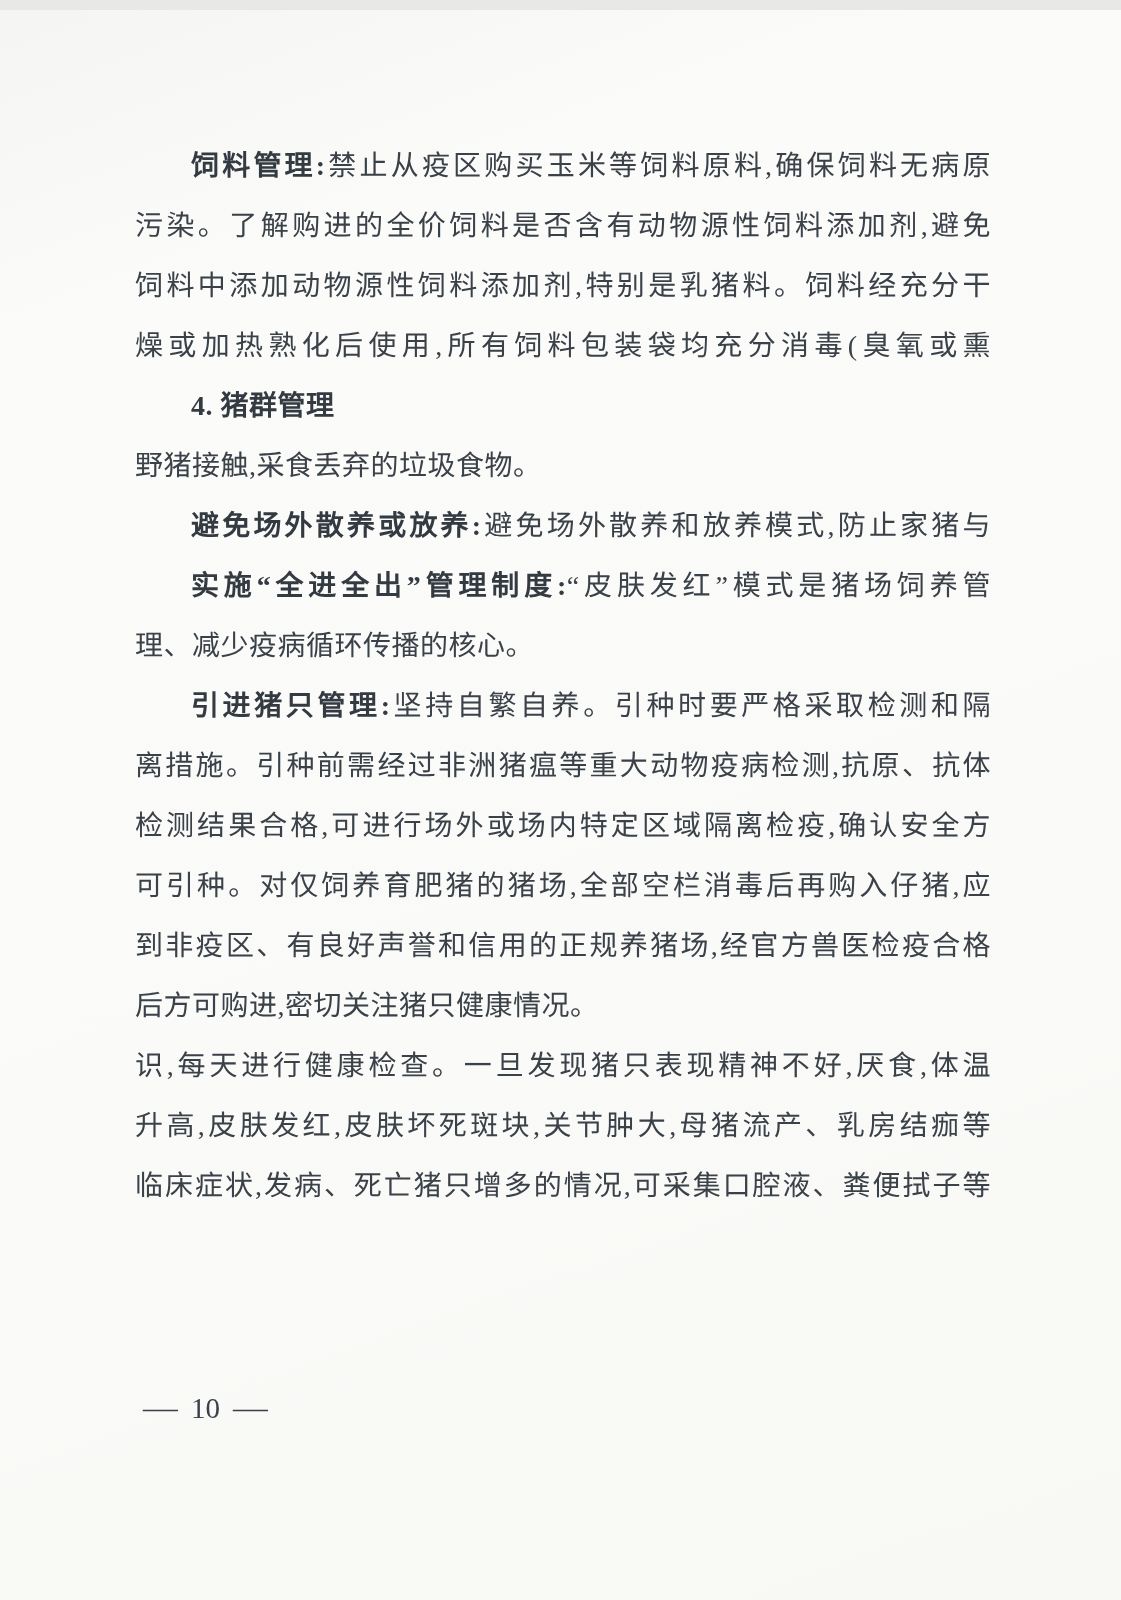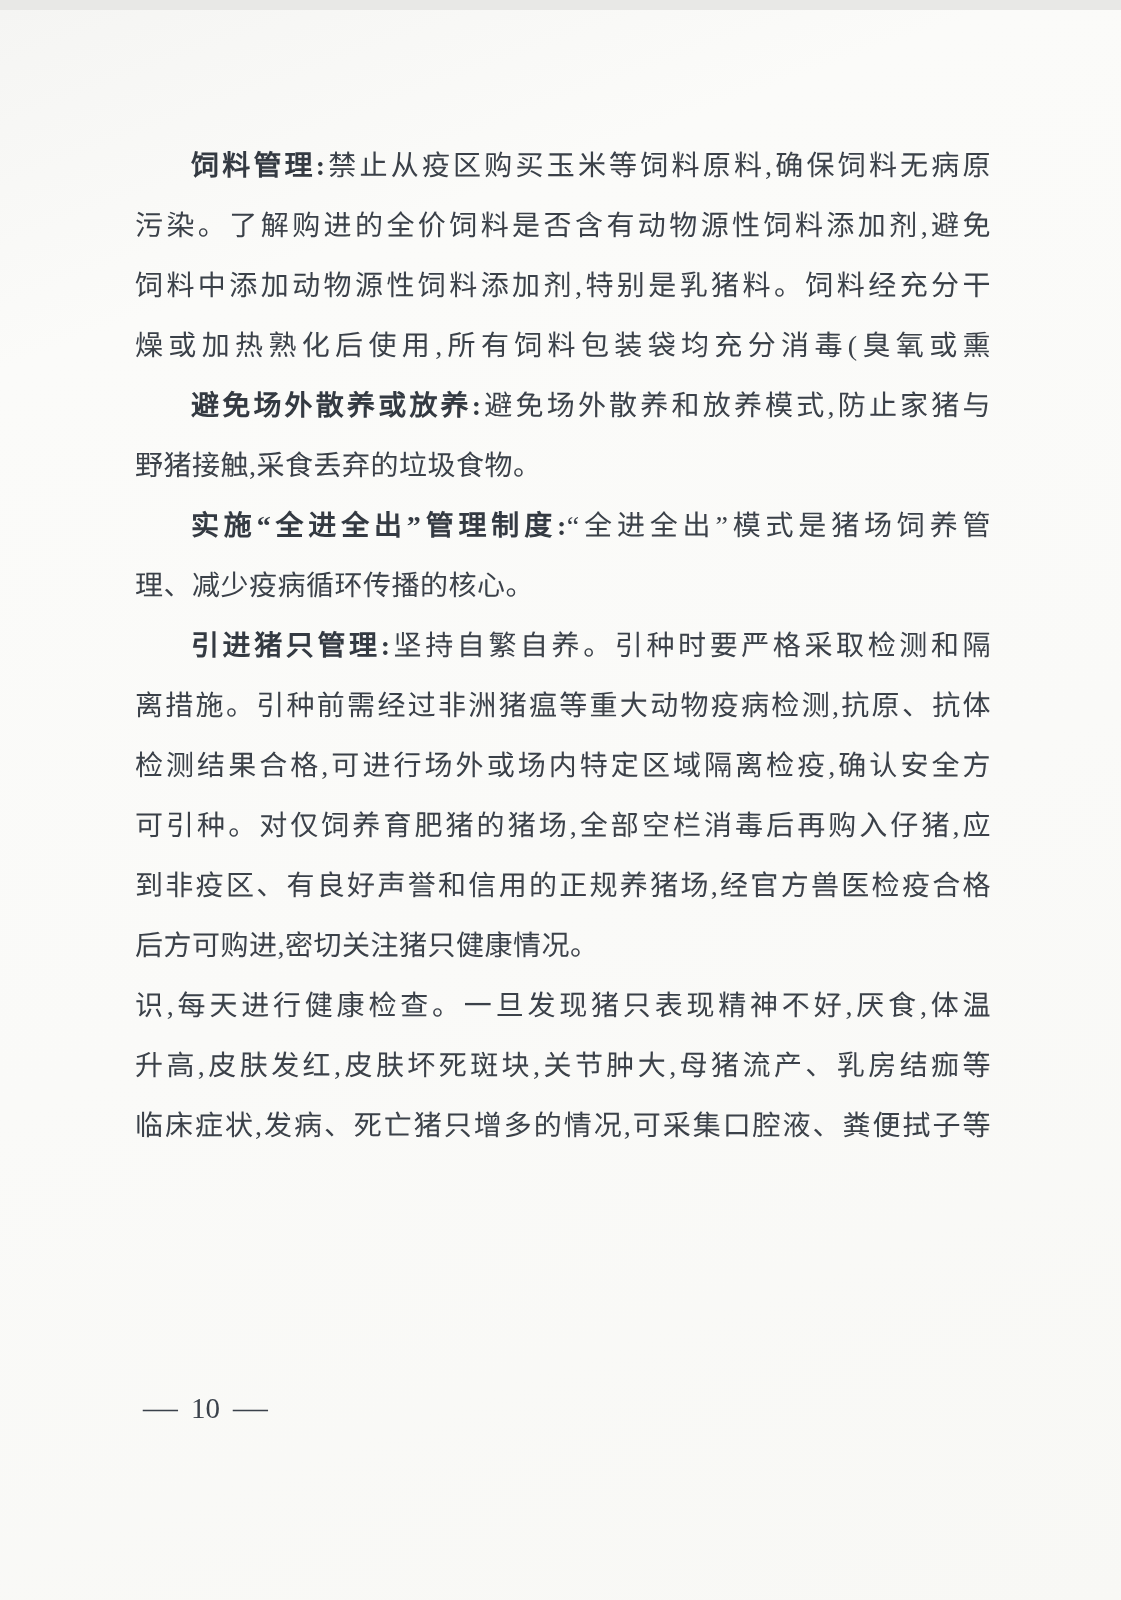--- a/index.html
+++ b/index.html
@@ -70,23 +70,24 @@
 </head>
 <body>
 
 <div class="page">
 
   <div class="content">
       <div class="line justify indent"><span class="bold-lead">饲料管理:</span><span>禁止从疫区购买玉米等饲料原料,确保饲料无病原</span></div>
       <div class="line justify"><span>污染。了解购进的全价饲料是否含有动物源性饲料添加剂,避免</span></div>
       <div class="line justify"><span>饲料中添加动物源性饲料添加剂,特别是乳猪料。饲料经充分干</span></div>
       <div class="line justify"><span>燥或加热熟化后使用,所有饲料包装袋均充分消毒(臭氧或熏</span></div>
+      <div class="line indent heading"><span class="bold-lead">4. 猪群管理</span></div>
+      <div class="line"><span>野猪接触,采食丢弃的垃圾食物。</span></div>
       <div class="line justify indent"><span class="bold-lead">避免场外散养或放养:</span><span>避免场外散养和放养模式,防止家猪与</span></div>
-      <div class="line"><span>野猪接触,采食丢弃的垃圾食物。</span></div>
-      <div class="line justify indent"><span class="bold-lead">实施“全进全出”管理制度:</span><span>“全进全出”模式是猪场饲养管</span></div>
+      <div class="line justify indent"><span class="bold-lead">实施“全进全出”管理制度:</span><span>“皮肤发红”模式是猪场饲养管</span></div>
       <div class="line"><span>理、减少疫病循环传播的核心。</span></div>
       <div class="line justify indent"><span class="bold-lead">引进猪只管理:</span><span>坚持自繁自养。引种时要严格采取检测和隔</span></div>
       <div class="line justify"><span>离措施。引种前需经过非洲猪瘟等重大动物疫病检测,抗原、抗体</span></div>
       <div class="line justify"><span>检测结果合格,可进行场外或场内特定区域隔离检疫,确认安全方</span></div>
       <div class="line justify"><span>可引种。对仅饲养育肥猪的猪场,全部空栏消毒后再购入仔猪,应</span></div>
       <div class="line justify"><span>到非疫区、有良好声誉和信用的正规养猪场,经官方兽医检疫合格</span></div>
       <div class="line"><span>后方可购进,密切关注猪只健康情况。</span></div>
       <div class="line justify"><span>识,每天进行健康检查。一旦发现猪只表现精神不好,厌食,体温</span></div>
       <div class="line justify"><span>升高,皮肤发红,皮肤坏死斑块,关节肿大,母猪流产、乳房结痂等</span></div>
       <div class="line justify"><span>临床症状,发病、死亡猪只增多的情况,可采集口腔液、粪便拭子等</span></div>

